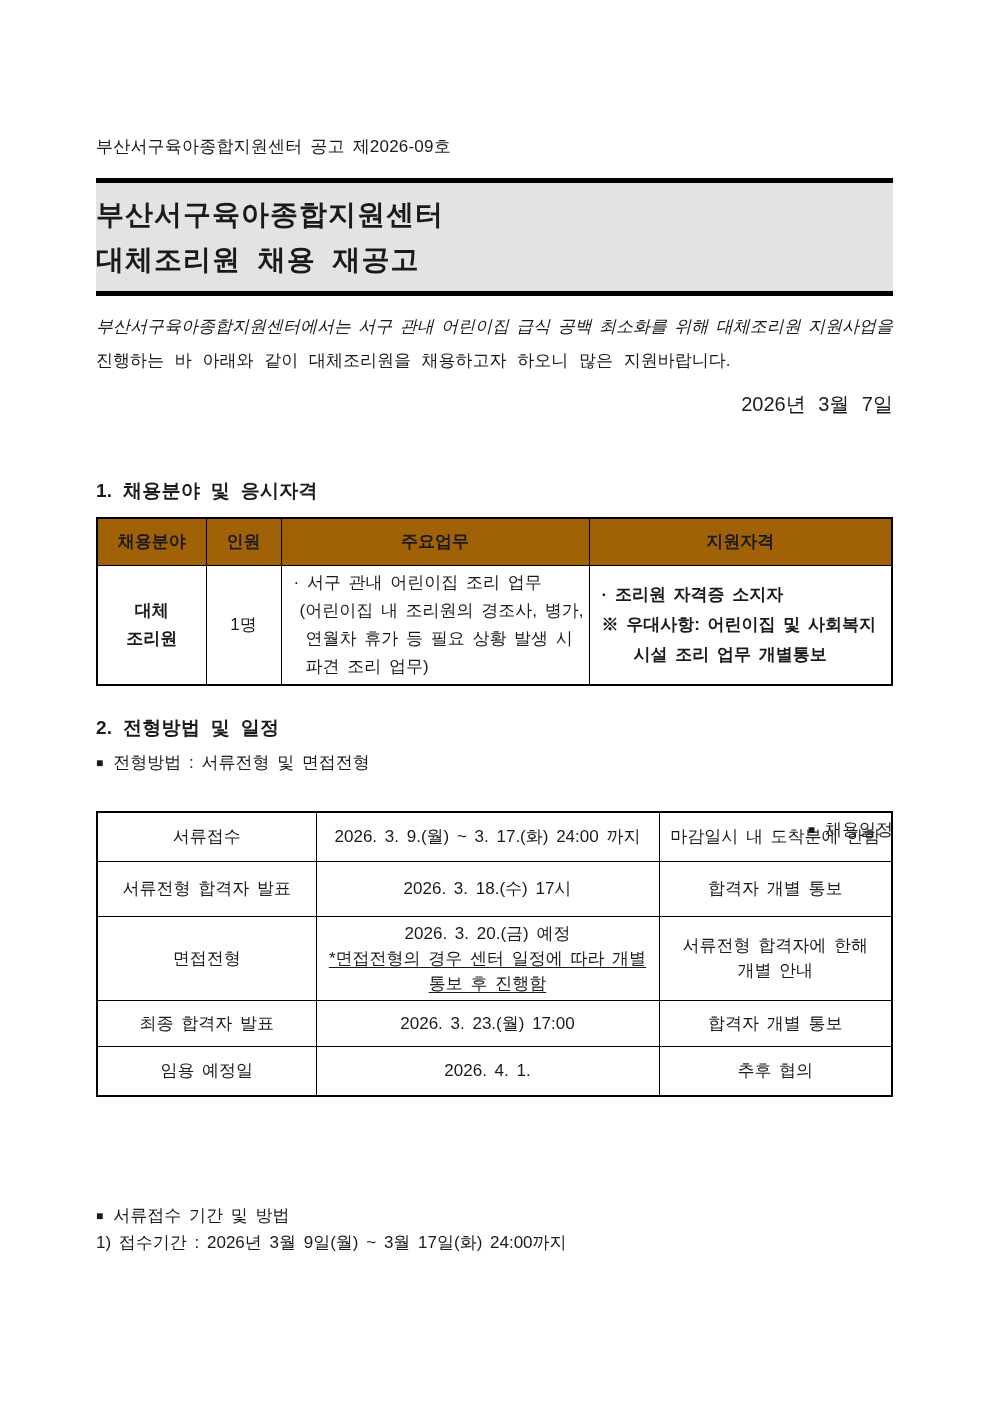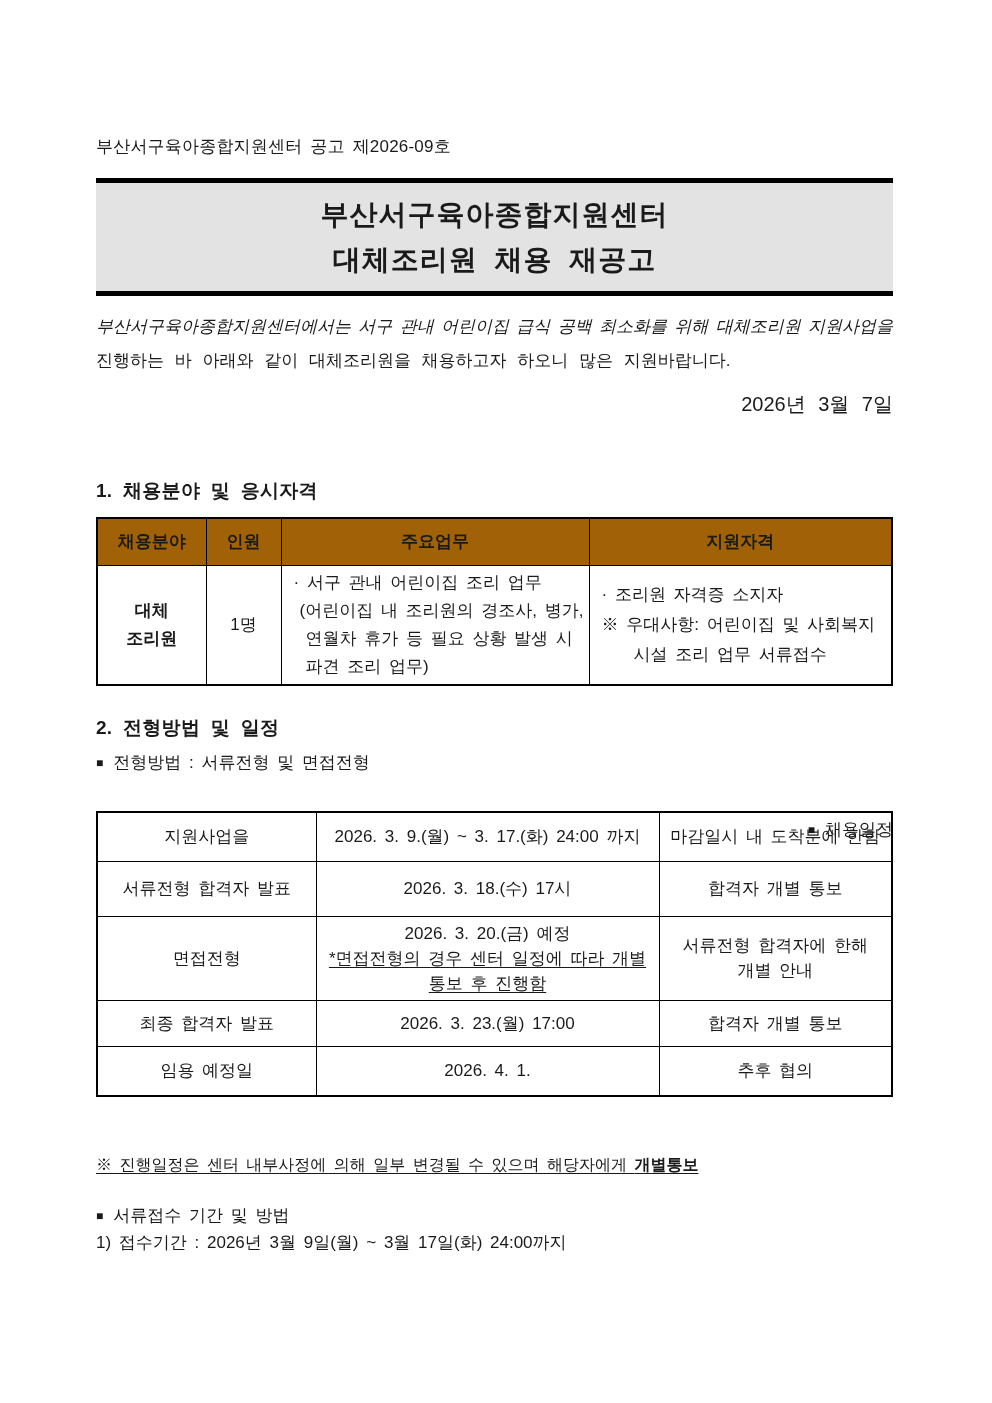--- a/index.html
+++ b/index.html
@@ -9,21 +9,21 @@
   }
   .abs{position:absolute;left:96px;width:797px;}
 
   
   .notice-no{top:136px;font-size:17px;line-height:22px;letter-spacing:.2px;word-spacing:3px;}
 
   
   .title-box{
     top:178px;background:#e3e3e3;
     border-top:5px solid #000;border-bottom:5px solid #000;
-    padding:9px 0;text-align:center;
+    padding:9px 0;text-align:left;
   }
   .title-box div{font-size:28px;font-weight:bold;line-height:45px;letter-spacing:1px;word-spacing:8px;}
 
   
   .intro{top:310px;font-size:17px;line-height:34px;word-spacing:2px;}
   .intro-l1{text-align:justify;text-align-last:justify;font-style:italic;}
   .intro-l2{word-spacing:6px;}
 
   
   .dateblock{top:390px;text-align:right;font-size:20px;line-height:29px;word-spacing:7px;}
@@ -52,21 +52,21 @@
   
   .t1{top:517px;}
   .t1 .hrow{height:47px;}
   .t1 .brow{height:120px;}
   .t1 .field div{font-weight:bold;line-height:28px;}
   .t1 td.left{text-align:left;vertical-align:middle;}
   .t1 .duties div{line-height:28px;padding-left:12px;}
   .t1 .duties div:nth-child(2){padding-left:18px;}
   .t1 .duties div:nth-child(3){padding-left:24px;}
   .t1 .duties div:nth-child(4){padding-left:24px;}
-  .t1 .quals div{line-height:30px;padding-left:12px;}
+  .t1 .quals div{line-height:30px;padding-left:12px;font-weight:bold;}
   .t1 .quals div:nth-child(3){padding-left:44px;}
 
   
   .t2{top:811px;}
   .t2 .hrow{height:46px;}
   .t2 .r1{height:49px;}
   .t2 .r2{height:55px;padding-left:38px;}
   .t2 .r3{height:84px;}
   .t2 .r4{height:46px;}
   .t2 .r5{height:50px;}
@@ -126,21 +126,21 @@
       <td>1명</td>
       <td class="left duties">
         <div>· 서구 관내 어린이집 조리 업무</div>
         <div>(어린이집 내 조리원의 경조사, 병가,</div>
         <div>연월차 휴가 등 필요 상황 발생 시</div>
         <div>파견 조리 업무)</div>
       </td>
       <td class="left quals">
         <div>· 조리원 자격증 소지자</div>
         <div>※ 우대사항: 어린이집 및 사회복지</div>
-        <div>시설 조리 업무 서류접수</div>
+        <div>시설 조리 업무 개별통보</div>
       </td>
     </tr>
   </tbody>
     </table>
 
   <div class="abs sec-h sec2-h">2. 전형방법 및 일정</div>
 
   <div class="abs bullet bullet1">
     <span class="sq"></span><span>전형방법 : 서류전형 및 면접전형</span>
   </div>
@@ -149,21 +149,21 @@
   </div>
 
   <table class="tbl t2">
     <colgroup>
         <col style="width:219px">
         <col style="width:343px">
         <col>
       </colgroup>
     <tbody>
     <tr class="r1">
-      <td>지원사업을</td>
+      <td>서류접수</td>
       <td>2026. 3. 9.(월) ~ 3. 17.(화) 24:00 까지</td>
       <td>마감일시 내 도착분에 한함</td>
     </tr>
     <tr class="r2">
       <td>서류전형 합격자 발표</td>
       <td>2026. 3. 18.(수) 17시</td>
       <td>합격자 개별 통보</td>
     </tr>
     <tr class="r3">
       <td>면접전형</td>
@@ -182,23 +182,20 @@
       <td>합격자 개별 통보</td>
     </tr>
     <tr class="r5">
       <td>임용 예정일</td>
       <td>2026. 4. 1.</td>
       <td>추후 협의</td>
     </tr>
   </tbody>
     </table>
 
-  <div class="abs schedule-note">
-    <span class="u"><span>※ 진행일정은 센터 내부사정에 의해 일부 변경될 수 있으며 해당자에게 </span><b>개별통보</b></span>
-  </div>
 
   <div class="abs bullet bullet3">
     <span class="sq"></span><span>서류접수 기간 및 방법</span>
   </div>
 
   <div class="abs item1">1) 접수기간 : 2026년 3월 9일(월) ~ 3월 17일(화) 24:00까지</div>
 
 </div>
 
 </body></html>

